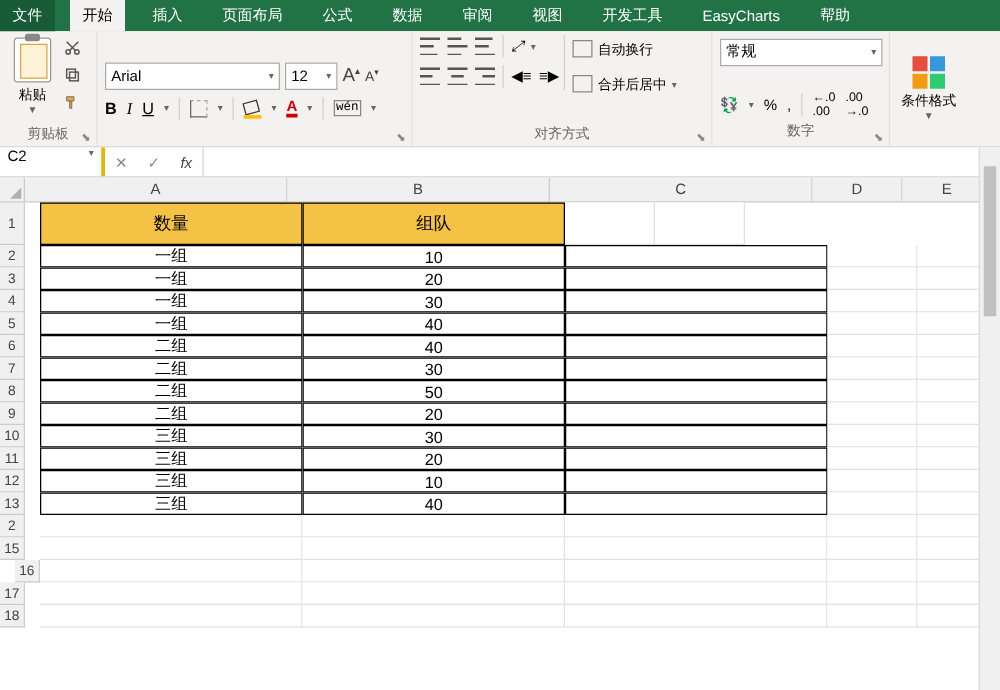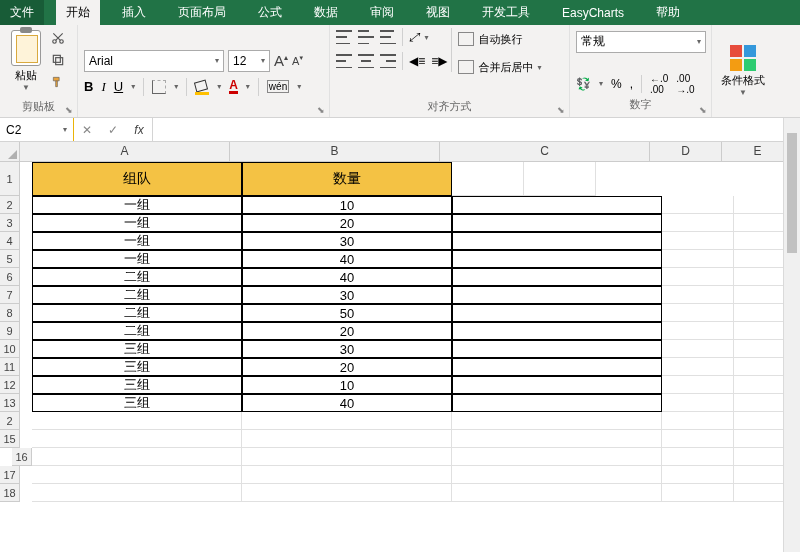--- a/index.html
+++ b/index.html
@@ -38,21 +38,21 @@
 .font-row2 { display: flex; gap: 8px; align-items: center; }
 .btn-b { font-weight: bold; font-size: 13px; }
 .btn-i { font-style: italic; font-size: 13px; font-family: serif; }
 .btn-u { text-decoration: underline; font-size: 13px; }
 .sep { width: 1px; height: 18px; background: #d0d0d0; }
 .border-icon { width: 14px; height: 14px; border: 1px solid #666; border-top: 1px dashed #aaa; border-right: 1px dashed #aaa; }
 .fill-icon { width: 14px; height: 12px; position: relative; }
 .fill-icon::before { content: ""; position: absolute; width: 10px; height: 8px; transform: rotate(-15deg); border: 1px solid #333; top: 0; left: 0; }
 .fill-icon::after { content: ""; position: absolute; bottom: -2px; left: 0; width: 14px; height: 3px; background: #ffc000; }
 .fontcolor-icon { font-weight: bold; font-size: 12px; color: #c00; border-bottom: 3px solid #c00; line-height: 11px; }
-.wen { font-size: 10px; border: 1px solid #888; padding: 0 1px; }
+.wen { font-size: 10px; border: 1px solid #888; padding: 0 1px; font-family: Liberation Mono, monospace; }
 
 
 .align-col { display: flex; flex-direction: column; gap: 6px; }
 .align-row { display: flex; gap: 6px; align-items: center; }
 .al-icn { width: 16px; height: 14px; display: flex; flex-direction: column; justify-content: space-between; }
 .al-icn span { height: 1.5px; background: #555; }
 .wrap-btn, .merge-btn { display: flex; align-items: center; gap: 4px; font-size: 11px; height: 22px; padding: 0 2px; }
 .wrap-icon { width: 16px; height: 14px; border: 1px solid #888; position: relative; }
 .merge-icon { width: 16px; height: 14px; border: 1px solid #888; }
 
@@ -66,21 +66,21 @@
 .cond-icon { width: 26px; height: 26px; display: grid; grid-template: 1fr 1fr / 1fr 1fr; gap: 2px; }
 .cond-icon span:nth-child(1){background:#e74c3c;} .cond-icon span:nth-child(2){background:#3498db;}
 .cond-icon span:nth-child(3){background:#f39c12;} .cond-icon span:nth-child(4){background:#2ecc71;}
 .cond-text { font-size: 11px; text-align: center; margin-top: 2px; }
 
 .launcher { position: absolute; right: 2px; bottom: 2px; width: 10px; height: 10px; font-size: 9px; color: #888; }
 .group { position: relative; }
 
 
 .fbar { height: 24px; border-bottom: 1px solid #d4d4d4; display: flex; align-items: stretch; background: #fff; }
-.namebox { width: 74px; border-right: 1px solid #eab308; display: flex; align-items: center; padding: 0 6px; font-size: 12px; justify-content: space-between; }
+.namebox { width: 84px; border-right: 3px solid #eab308; display: flex; align-items: flex-start; padding: 0 6px; font-size: 12px; justify-content: space-between; }
 .fx-btns { display: flex; align-items: center; border-right: 1px solid #d4d4d4; }
 .fx-btn { width: 26px; text-align: center; color: #888; font-size: 12px; }
 .fx-btn.fx { font-style: italic; color: #444; }
 .fbar-input { flex: 1; padding: 0 6px; }
 
 
 .sheet { display: flex; height: 410px; overflow: hidden; }
 .corner { width: 20px; height: 20px; background: #f0f0f0; border-right: 1px solid #ccc; border-bottom: 1px solid #ccc; position: relative; }
 .corner::after { content: ""; position: absolute; right: 2px; bottom: 2px; width: 0; height: 0; border-style: solid; border-width: 0 0 9px 9px; border-color: transparent transparent #b0b0b0 transparent; }
 .colheads { display: flex; height: 20px; }
@@ -320,22 +320,22 @@
           <div class="rowhead" style="height: 18px;">12</div>
           <div class="rowhead" style="height: 18px;">13</div>
           <div class="rowhead" style="height: 18px;">2</div>
           <div class="rowhead" style="height: 18px;">15</div>
           <div class="rowhead" style="height: 18px; margin-left: 12px;">16</div>
           <div class="rowhead" style="height: 18px;">17</div>
           <div class="rowhead" style="height: 18px;">18</div>
         </div>
       <div class="cells" id="cells">
           <div class="row">
+            <div class="cell hdr-cell" style="width: 210px; height: 34px;">数量</div>
             <div class="cell hdr-cell" style="width: 210px; height: 34px;">组队</div>
-            <div class="cell hdr-cell" style="width: 210px; height: 34px;">数量</div>
             <div class="cell blank-cell" style="width: 72px; height: 34px;"></div>
             <div class="cell blank-cell" style="width: 72px; height: 34px;"></div>
           </div>
           <div class="row">
             <div class="cell data-cell" style="width: 210px; height: 18px;">一组</div>
             <div class="cell data-cell" style="width: 210px; height: 18px;">10</div>
             <div class="cell data-cell" style="width: 210px; height: 18px;"></div>
             <div class="cell blank-cell" style="width: 72px; height: 18px;"></div>
             <div class="cell blank-cell" style="width: 72px; height: 18px;"></div>
           </div>

